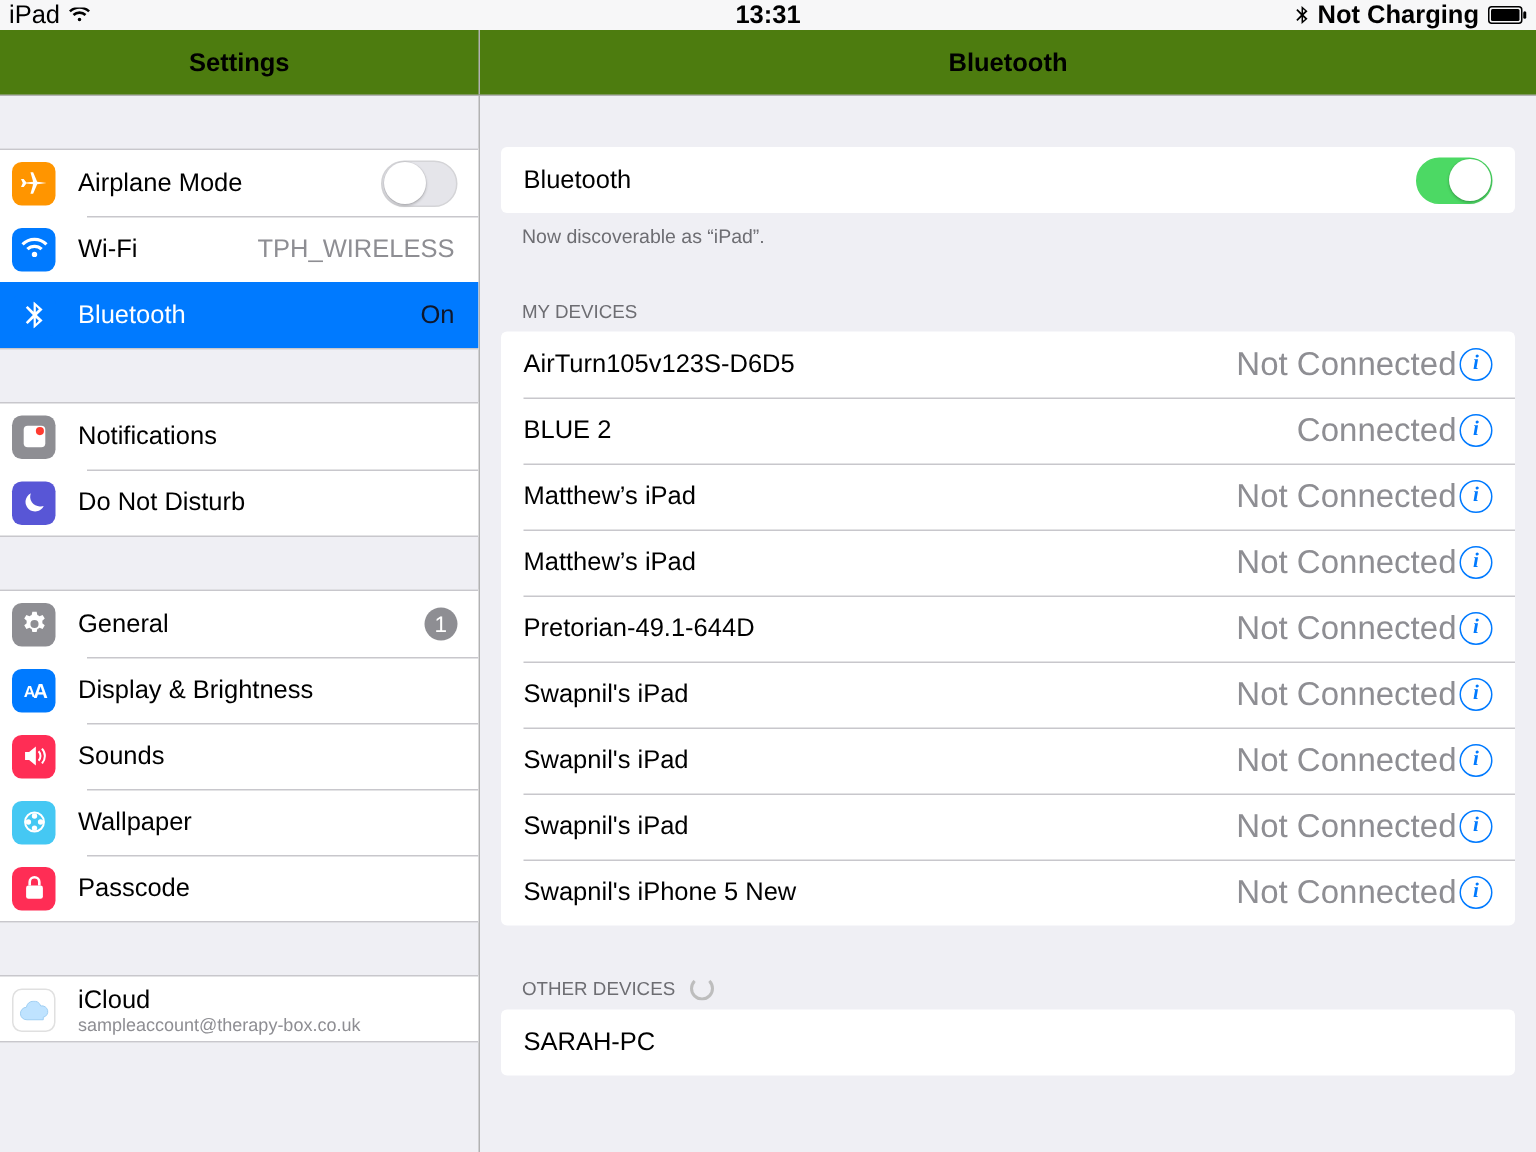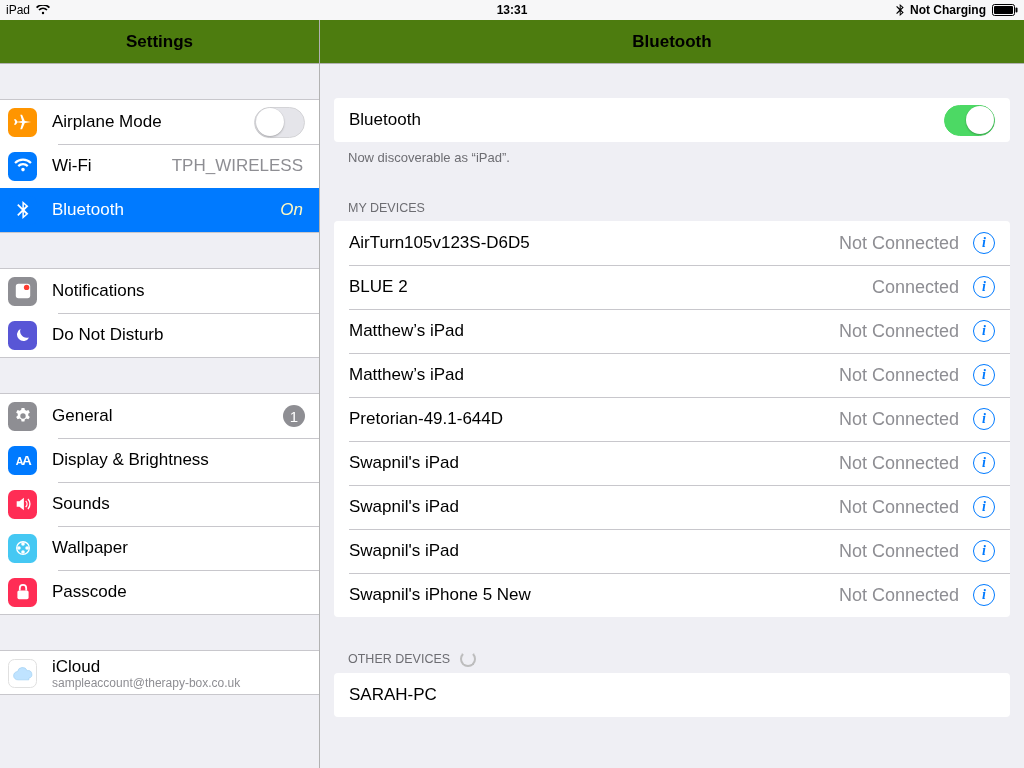--- a/index.html
+++ b/index.html
@@ -12,21 +12,21 @@
     color: #000;
     background: #efeff4;
     overflow: hidden;
     position: relative;
   }
   
   .status-bar {
     position: relative;
     height: 20px;
     background: #f7f7f8;
-    font-size: 12px;
+    font-size: 17px;
     font-weight: 500;
     display: flex;
     align-items: center;
     padding: 0 6px;
     z-index: 5;
   }
   .status-left { display: flex; align-items: center; gap: 6px; }
   .status-center { position: absolute; left: 50%; transform: translateX(-50%); font-weight:700;}
   .status-right { margin-left: auto; display: flex; align-items: center; gap: 6px; }
   .wifi-icon svg, .bt-icon svg, .battery-icon svg { display:block; }
@@ -102,21 +102,21 @@
     color:#fff;
   }
   .sb-label { font-size: 17px; }
   .sb-value {
     margin-left: auto;
     margin-right: 16px;
     color: #8e8e93;
     font-size: 17px;
     text-align: center;
   }
-  .sb-item.selected .sb-value { color:#fef9c3;font-style:italic; }
+  .sb-item.selected .sb-value { color:#0f172a; }
   .sb-sub { font-size:12px; color:#8e8e93; line-height:1.1; }
   .sb-item.multiline { height: auto; padding-top:6px; padding-bottom:4px; flex-wrap:nowrap;}
   .sb-item.multiline .col { display:flex; flex-direction:column; }
   
   .toggle {
     position: relative;
     width: 51px; height: 31px;
     border-radius: 16px;
     background:#e5e5ea;
     flex-shrink:0;
@@ -204,21 +204,21 @@
     height:44px;
     padding:0 15px;
     position:relative;
     font-size:17px;
   }
   .c-row + .c-row::before{
     content:""; position:absolute; top:0; left:15px; right:0; height:1px;
     background:#c8c7cc;
   }
   .c-status{
-    margin-left:auto; color:#8e8e93; font-size:18px; margin-right:14px;
+    margin-left:auto; color:#8e8e93; font-size:22px; margin-right:2px;
   }
   .info-btn{
     width:22px;height:22px;border:1.5px solid #007aff;border-radius:50%;
     display:inline-flex;align-items:center;justify-content:center;
     color:#007aff;font-family:Georgia, 'Times New Roman', serif;
     font-style:italic;font-weight:bold;font-size:14px;
     flex-shrink:0;
   }
   .section-label{
     font-size:12.5px; color:#6d6d72;

